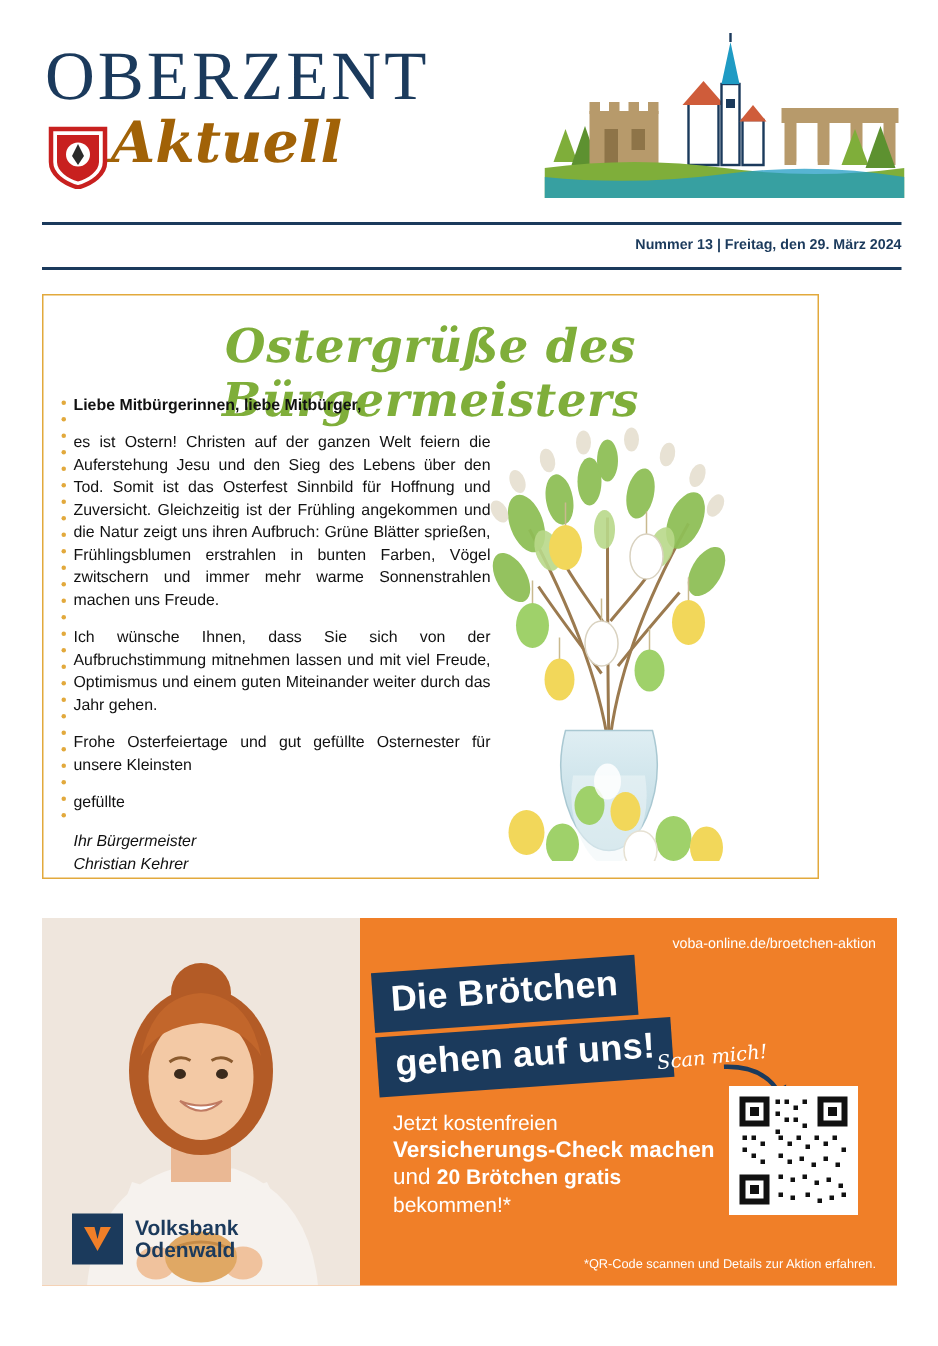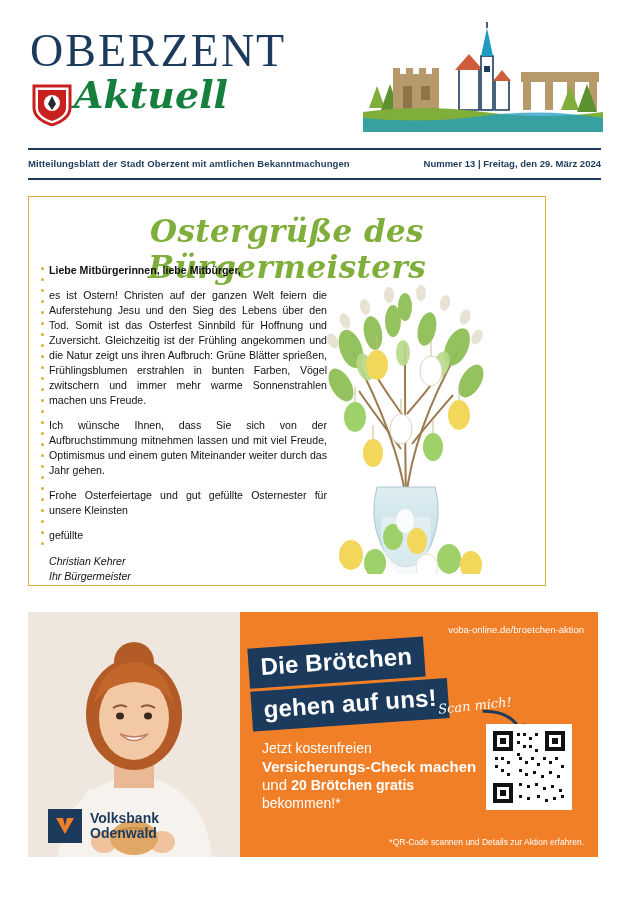--- a/index.html
+++ b/index.html
@@ -40,21 +40,21 @@
     font-size: 46px;
     letter-spacing: 2px;
     color: #1b3a5c;
     line-height: 1;
     font-weight: 400;
   }
   .title-sub {
     font-family: "DejaVu Serif", serif;
     font-style: italic;
     font-size: 38px;
-    color: #15803d;
+    color: #a16207;
     line-height: 1;
     margin-top: 2px;
     margin-left: 44px;
     font-weight: 700;
   }
   .crest {
     position: absolute;
     left: 30px;
     top: 82px;
     width: 46px;
@@ -356,21 +356,20 @@
 
         <path d="M198 88 l9 -24 l9 24 z" fill="#7fae3a"></path>
         <path d="M214 90 l10 -28 l10 28 z" fill="#5d9130"></path>
 
         <path d="M0 90 q60 -8 120 0 q60 8 120 0 v20 H0 z" fill="#7fae3a"></path>
         <path d="M0 96 q60 6 120 -2 q60 -8 120 2 v14 H0 z" fill="#1f9bc4" opacity="0.75"></path>
       </svg>
     </div>
 
     <div class="mast-rule"></div>
-    <div class="mast-info">Mitteilungsblatt der Stadt Oberzent mit amtlichen Bekanntmachungen</div>
     <div class="mast-issue">Nummer 13 | Freitag, den 29. März 2024</div>
     <div class="mast-rule-bottom"></div>
   </div>
 
   <div class="article">
     <div class="article-head">
       <div class="headline">Ostergrüße des Bürgermeisters</div>
     </div>
 
     <div class="bullet-rail">
@@ -401,22 +400,22 @@
       <span></span>
         <span></span>
     </div>
 
     <div class="article-body">
       <p class="lead">Liebe Mitbürgerinnen, liebe Mitbürger,</p>
       <p>es ist Ostern! Christen auf der ganzen Welt feiern die Auferstehung Jesu und den Sieg des Lebens über den Tod. Somit ist das Osterfest Sinnbild für Hoffnung und Zuversicht. Gleichzeitig ist der Frühling angekommen und die Natur zeigt uns ihren Aufbruch: Grüne Blätter sprießen, Frühlingsblumen erstrahlen in bunten Farben, Vögel zwitschern und immer mehr warme Sonnenstrahlen machen uns Freude.</p>
       <p>Ich wünsche Ihnen, dass Sie sich von der Aufbruchstimmung mitnehmen lassen und mit viel Freude, Optimismus und einem guten Miteinander weiter durch das Jahr gehen.</p>
       <p>Frohe Osterfeiertage und gut gefüllte Osternester für unsere Kleinsten</p>
       <p>gefüllte</p>
+      <p class="sign">Ihr Bürgermeister</p>
       <p class="sign">Christian Kehrer</p>
-      <p class="sign">Ihr Bürgermeister</p>
     </div>
 
     <div class="easter-art">
       <svg viewBox="0 0 250 325" xmlns="http://www.w3.org/2000/svg">
         <defs>
           <linearGradient id="glass" x1="0" y1="0" x2="0" y2="1">
             <stop offset="0%" stop-color="#dfeef3"></stop>
             <stop offset="100%" stop-color="#bcd9e2"></stop>
           </linearGradient>
         </defs>

